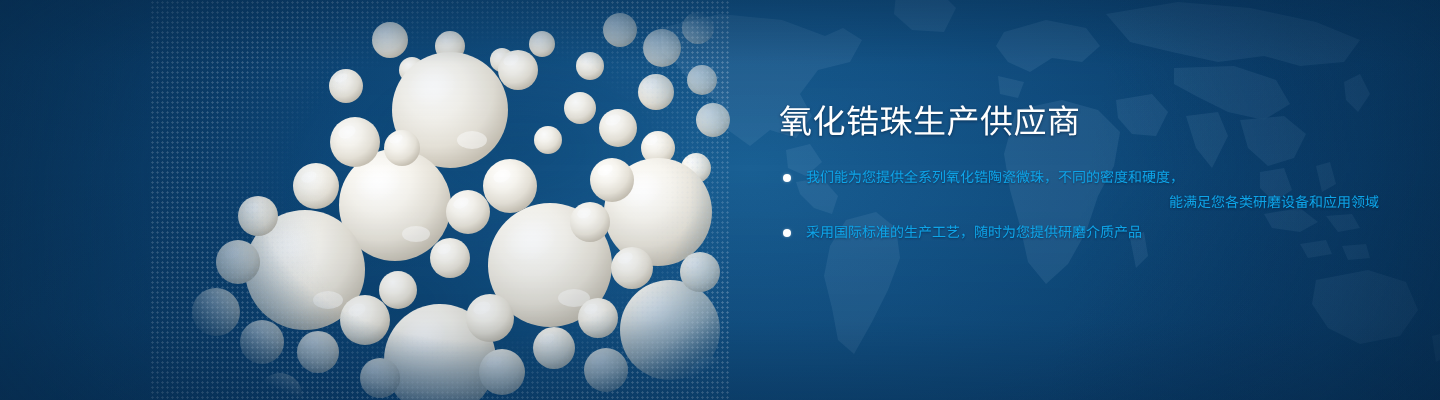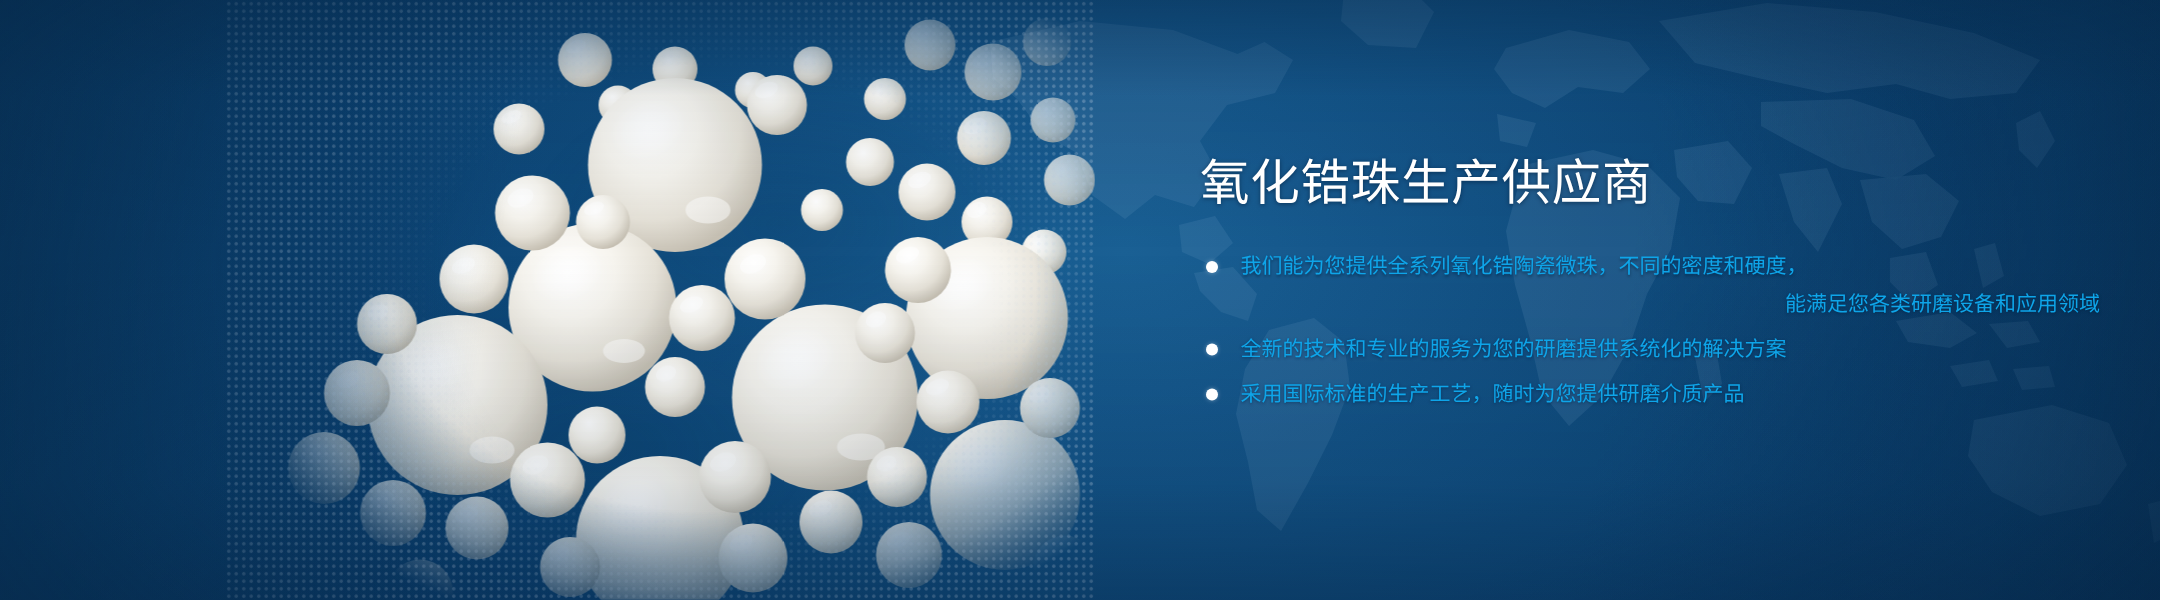--- a/index.html
+++ b/index.html
@@ -99,21 +99,21 @@
     -webkit-mask-image:
       radial-gradient(ellipse 330px 260px at 56% 48%, rgba(0,0,0,0) 56%, #000 86%, #000 100%);
     mask-image:
       radial-gradient(ellipse 330px 260px at 56% 48%, rgba(0,0,0,0) 56%, #000 86%, #000 100%);
     opacity: 0.65;
   }
 
   
   .copy {
     position: absolute;
-    left: 800px;
+    left: 779px;
     top: 100px;
     width: 600px;
   }
   .headline {
     margin: 0;
     font-size: 33px;
     line-height: 44px;
     font-weight: 400;
     letter-spacing: 0.5px;
     color: #ffffff;
@@ -369,24 +369,20 @@
     <h1 class="headline">氧化锆珠生产供应商</h1>
 
     <ul class="bullets">
 
       <li class="bullet">
         <span class="dot"></span>
         <span class="bullet-text">我们能为您提供全系列氧化锆陶瓷微珠，不同的密度和硬度，</span>
         <span class="bullet-line2">能满足您各类研磨设备和应用领域</span>
       </li>
 
-      <li class="bullet">
-        <span class="dot"></span>
-        <span class="bullet-text">全新的技术和专业的服务为您的研磨提供系统化的解决方案</span>
-      </li>
 
       <li class="bullet">
         <span class="dot"></span>
         <span class="bullet-text">采用国际标准的生产工艺，随时为您提供研磨介质产品</span>
       </li>
 
     </ul>
   </div>
 
 </div>

